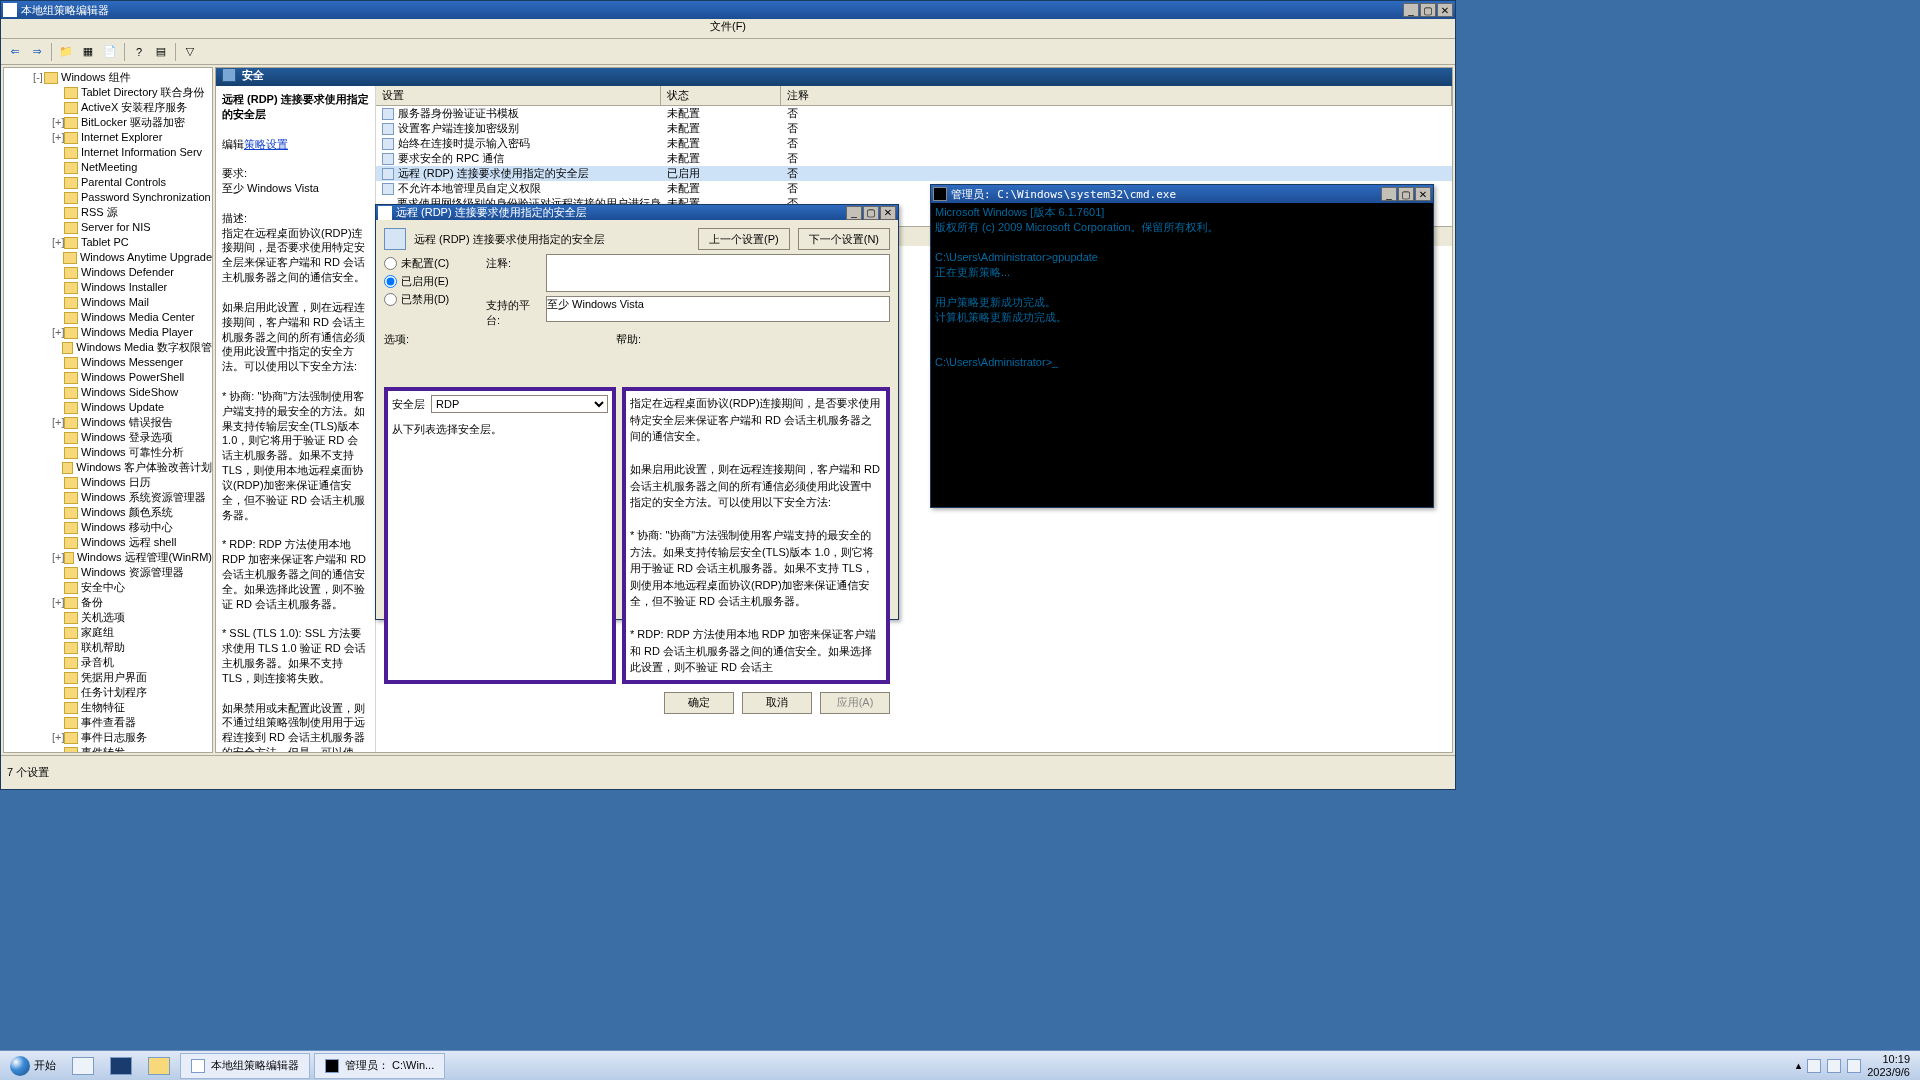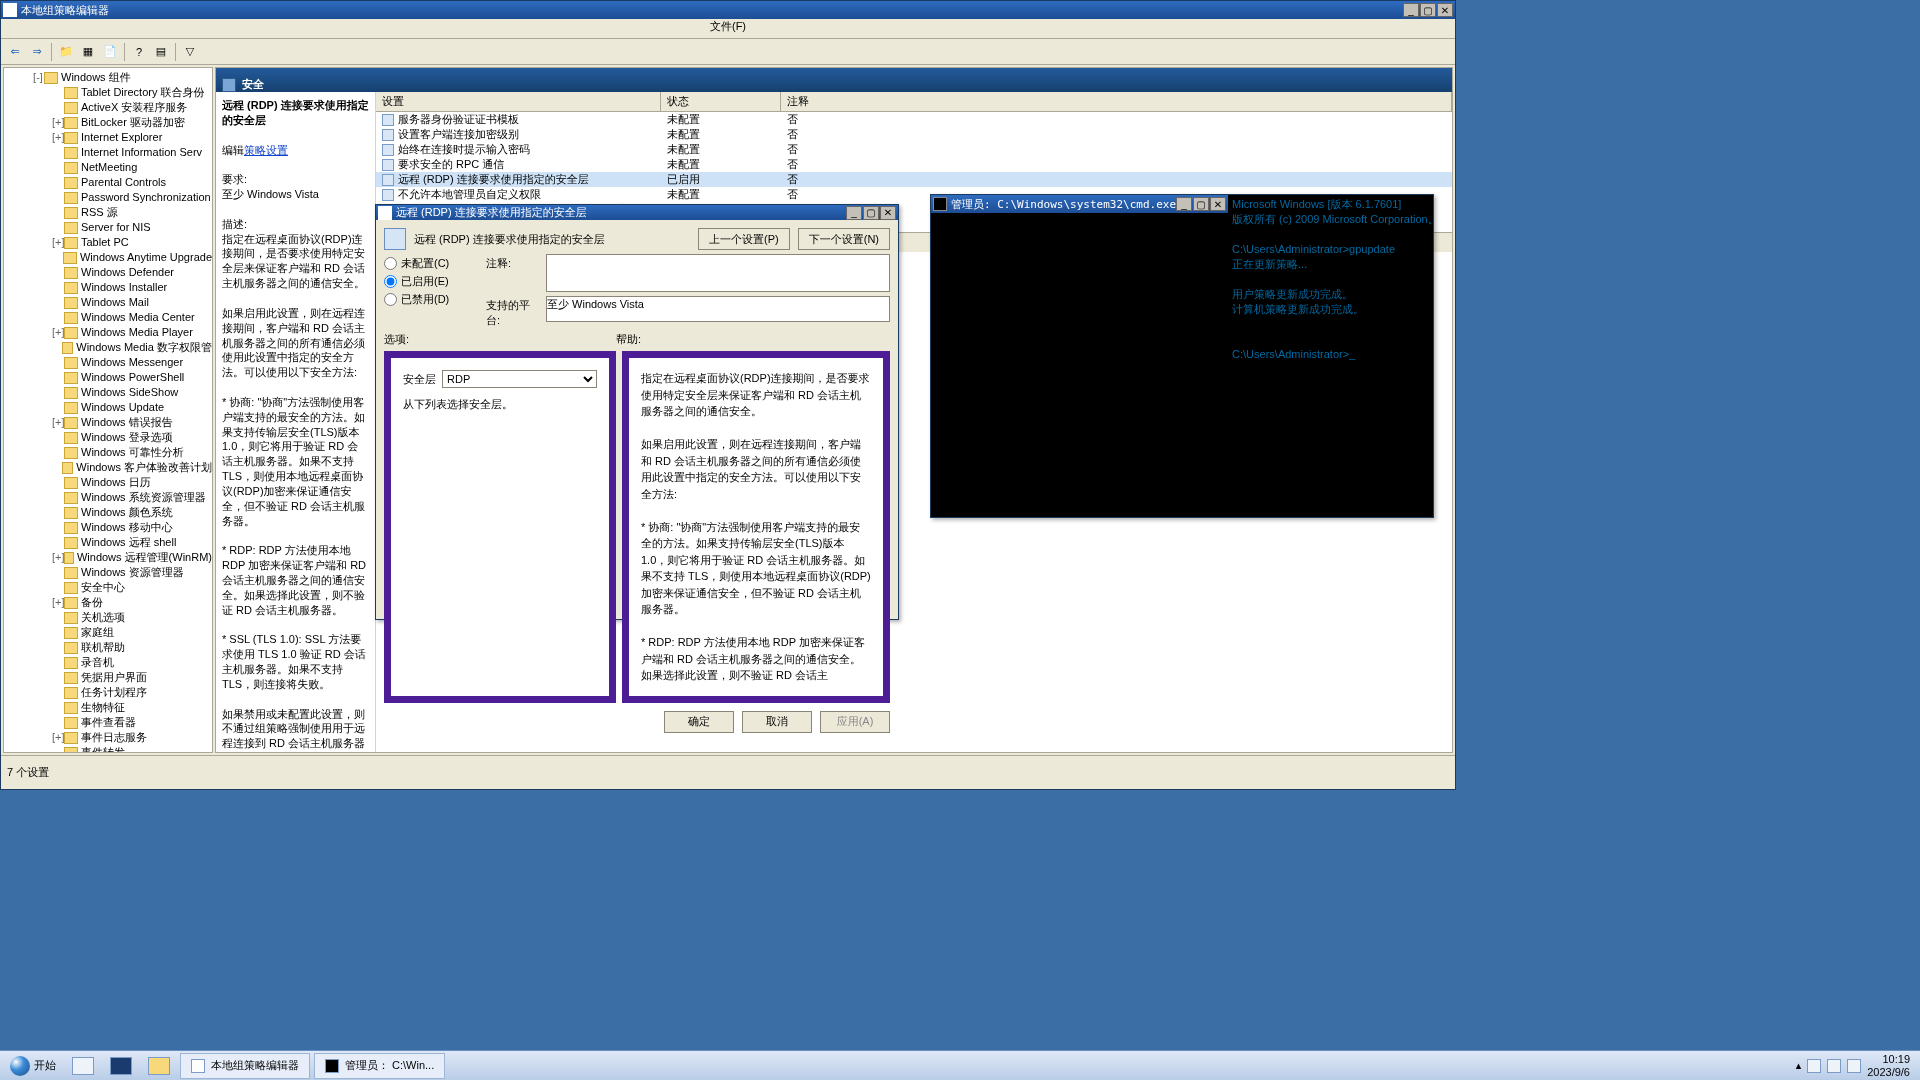--- a/index.html
+++ b/index.html
@@ -25,21 +25,21 @@
 
 
 .tree { width:210px; background:#fff; border:1px solid #aca899; margin:2px; overflow:auto; padding:2px 0; }
 .tree .node { white-space:nowrap; padding-left:4px; line-height:15px; display:flex; align-items:center; cursor:pointer; }
 .tree .node .exp { width:12px; display:inline-block; text-align:center; color:#666; }
 .tree .node .fld { width:14px; height:12px; background:#f7d97c; border:1px solid #c8a733; margin-right:3px; }
 .tree .indent0{padding-left:28px;} .tree .indent1{padding-left:48px;}
 
 
 .right { flex:1; display:flex; margin:2px 2px 2px 0; border:1px solid #aca899; background:#fff; flex-direction:column; }
-.right-header { height:24px; background:linear-gradient(#235a9a,#15406f); color:#fff; display:flex; align-items:flex-end; padding:0 6px; gap:6px; font-weight:bold; }
+.right-header { height:18px; background:linear-gradient(#235a9a,#15406f); color:#fff; display:flex; align-items:flex-start; padding:0 6px; gap:6px; font-weight:bold; }
 .right-header .ic { width:14px;height:14px;background:#7aa7d6;border:1px solid #2d5a8c; }
 .right-body { flex:1; display:flex; overflow:hidden; }
 .desc { width:160px; border-right:1px solid #d6d3ce; padding:6px; font-size:11px; line-height:1.35; overflow:hidden; }
 .desc b { font-weight:bold; }
 .desc a { color:#1142cc; text-decoration:underline; cursor:pointer; }
 .list { flex:1; display:flex; flex-direction:column; }
 .list-head { display:flex; background:#ece9d8; border-bottom:1px solid #aca899; }
 .list-head div { padding:2px 6px; border-right:1px solid #aca899; }
 .lh-set{flex:0 0 285px;} .lh-state{flex:0 0 120px;} .lh-note{flex:1;}
 .list-body .row { display:flex; line-height:15px; cursor:pointer; }
@@ -67,30 +67,30 @@
 .cfg-left { width:90px; }
 .radio { display:flex; align-items:center; gap:4px; line-height:18px; }
 .radio input { margin:0; }
 .cfg-right { flex:1; display:flex; flex-direction:column; gap:4px; }
 .field { display:flex; gap:4px; }
 .field label { width:56px; padding-top:2px; }
 .field textarea { flex:1; height:38px; border:1px solid #8b8577; background:#fff; resize:none; font-family:inherit; font-size:11px; }
 .lbls { display:flex; }
 .lbls .l1{flex:0 0 232px;} .lbls .l2{flex:1;}
 .panes { flex:1; display:flex; gap:6px; }
-.box { border:7px solid #4c1d95; background:#fff; padding:12px; flex:1; overflow:auto; line-height:1.5; }
+.box { border:4px solid #4c1d95; background:#fff; padding:4px; flex:1; overflow:auto; line-height:1.5;margin-top:36px; }
 .box.left { flex:0 0 232px; }
 .box.left .sel-row { display:flex; align-items:center; gap:6px; }
 .box.left select { flex:1; border:1px solid #8b8577; height:18px; background:#fff; }
 .dlg-btns { display:flex; justify-content:flex-end; gap:8px; padding-top:4px; }
 .dlg-btns button { width:70px; height:22px; background:#ece9d8; border:1px solid #8b8577; cursor:pointer; }
 .dlg-btns button:disabled { color:#888; }
 
 
-.cmd { position:absolute; left:930px; top:194px; width:504px; height:324px; border:1px solid #1b3a5f; background:#000; display:flex; flex-direction:row; box-shadow:2px 2px 4px rgba(0,0,0,0.3);}
+.cmd { position:absolute; left:930px; top:184px; width:504px; height:324px; border:1px solid #1b3a5f; background:#000; display:flex; flex-direction:column; box-shadow:2px 2px 4px rgba(0,0,0,0.3);}
 .cmd .titlebar { background:linear-gradient(#2e6bbf,#1d4d94); color:#fff; height:18px;}
 .cmd .titlebar .title { font-family:"SimSun",monospace; font-size:11px; }
 .cmd-body { flex:1; background:#000; color:#0369a1; font-family:"NSimSun","SimSun",Consolas,monospace; font-size:12px; padding:2px 4px; white-space:pre; overflow:auto; line-height:1.25; }
 .cmd-body .prompt::after { content:"_"; animation:blink 1s step-end infinite; }
 @keyframes blink { 50%{opacity:0;} }
 
 
 .taskbar { position:absolute; left:0; bottom:0; right:0; height:30px; background:linear-gradient(#dfe8f6,#b9cde8); border-top:1px solid #6a8fbf; display:flex; align-items:center; padding:0 4px; gap:4px; }
 .start { display:flex; align-items:center; gap:4px; padding:2px 6px; cursor:pointer; }
 .start .orb { width:20px;height:20px;border-radius:50%; background:radial-gradient(circle at 30% 30%,#fff,#3b8bd6 40%,#1b4f8a); }

